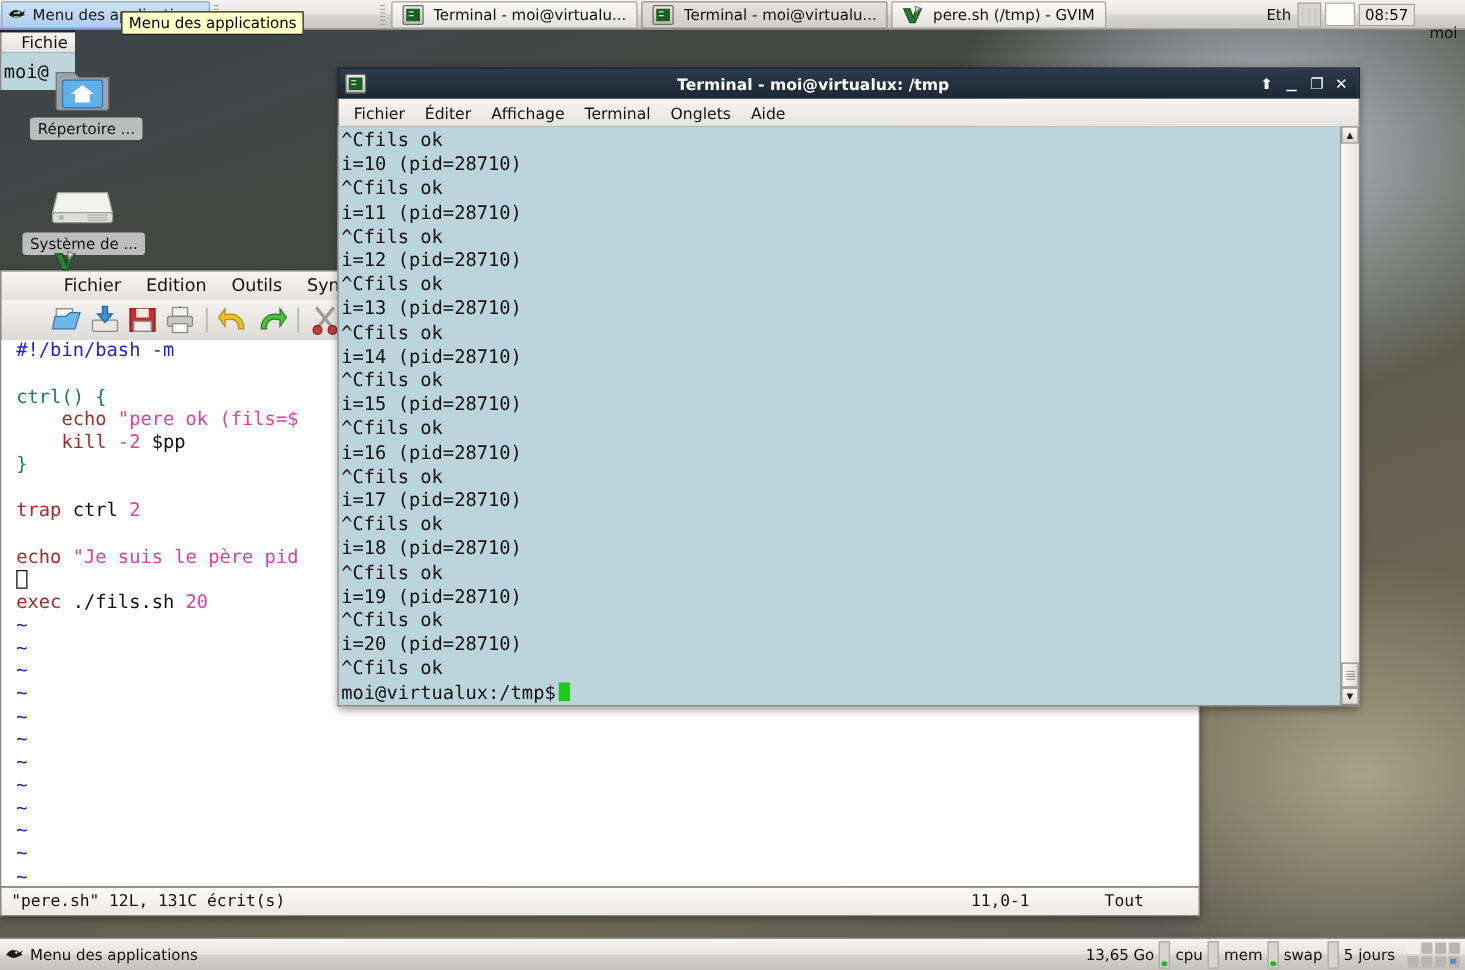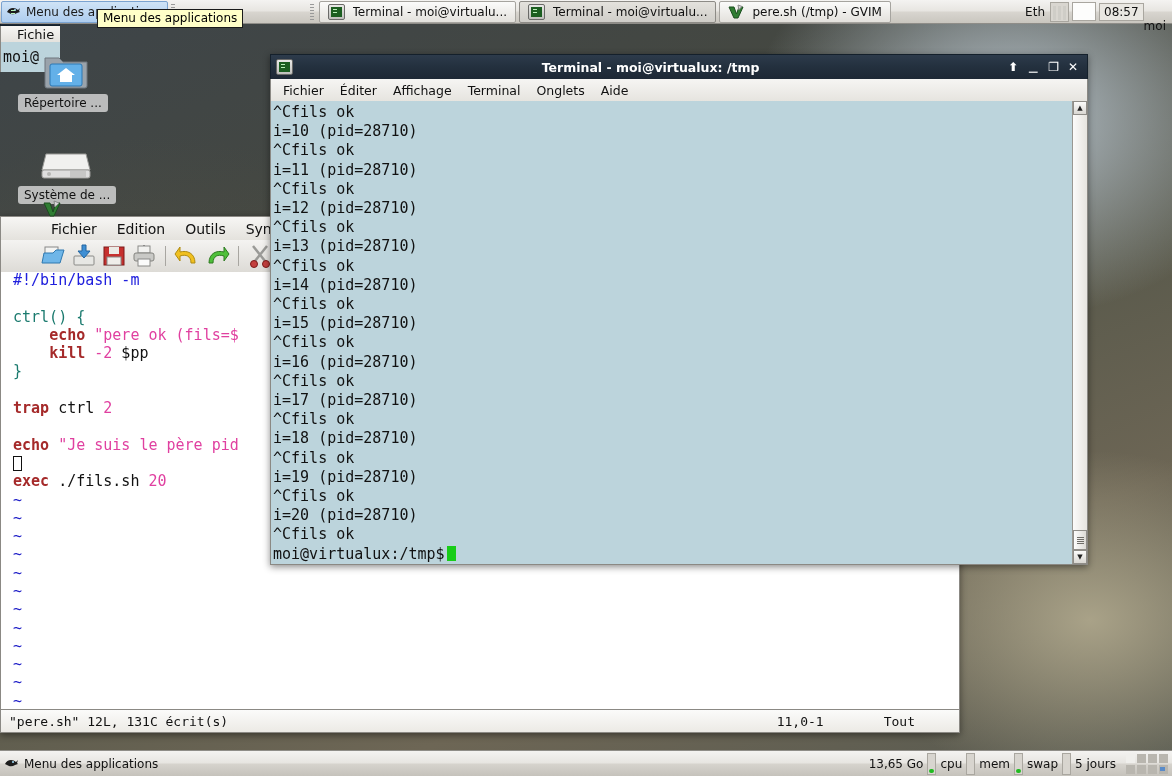--- a/index.html
+++ b/index.html
@@ -77,34 +77,34 @@
   .net-bars {
     display: flex; align-items: flex-end; gap: 2px; height: 16px;
     background: #d9d6d0; border: 1px solid #a9a69f; padding: 1px 2px; margin-right: 3px;
   }
   .net-bars i { display: block; width: 3px; background: #cfcdc7; height: 14px; }
   .tray-blank {
     width: 22px; height: 17px; background: #fdfdfc; border: 1px solid #a9a69f; margin-right: 3px;
   }
   .clock {
     background: #e9e7e2; border: 1px solid #a9a69f;
-    padding: 1px 4px; font-size: 12px; margin-right: 0;
+    padding: 1px 4px; font-size: 12px; margin-right: 12px;
   }
   .tray-user { padding-right: 6px; margin-top: 28px; }
 
   .tooltip {
     position: absolute; left: 97px; top: 9px;
     background: #ffffc8; border: 1px solid #1a1a1a;
     padding: 1px 5px 2px 5px; font-size: 12px; color: #000;
     z-index: 60; white-space: nowrap;
   }
 
   
   .desk-icon {
-    position: absolute; width: 96px; text-align: left; color: #fff;
+    position: absolute; width: 96px; text-align: right; color: #fff;
     font-size: 12px;
   }
   .desk-icon .cap {
     display: inline-block; margin-top: 4px; padding: 2px 6px;
     background: rgba(215,215,215,0.82); color: #111; border-radius: 3px;
     white-space: nowrap; font-size: 12px;
   }
   .folder-ico { width: 46px; height: 40px; margin: 0 auto; position: relative; }
   .drive-ico { width: 56px; height: 34px; margin: 0 auto; position: relative; }
 
@@ -205,21 +205,21 @@
     background: linear-gradient(to bottom, #fbfbfa, #eceae5);
     border: 1px solid #8b8984;
     font-family: "DejaVu Sans Mono", monospace; font-size: 13px; color: #111;
     padding: 0 8px; box-sizing: border-box;
   }
   #gvim-status .ruler { margin-left: auto; display: flex; gap: 60px; padding-right: 36px; }
 
   
   .v-comment { color: #2020dd; }
   .v-func    { color: #1a7a6e; }
-  .v-kw      { color: #a52a2a; font-weight: bold; }
+  .v-kw      { color: #a52a2a; font-weight: normal; }
   .v-str     { color: #e040a0; }
   .v-num     { color: #e040a0; }
   .v-tilde   { color: #2020c8; }
   .v-cursor  { display:inline-block; width:9px; height:15px; border:1px solid #111; vertical-align:-3px; box-sizing:border-box; }
 
   
   #back-win { left: 0px; top: 216px; width: 60px; height: 80px; z-index: 1; }
   #back-title {
     height: 26px; background: linear-gradient(to bottom, #2d3b4b, #1d2835);
     border: 1px solid #14202b; display:flex; align-items:center; padding-left:5px;

